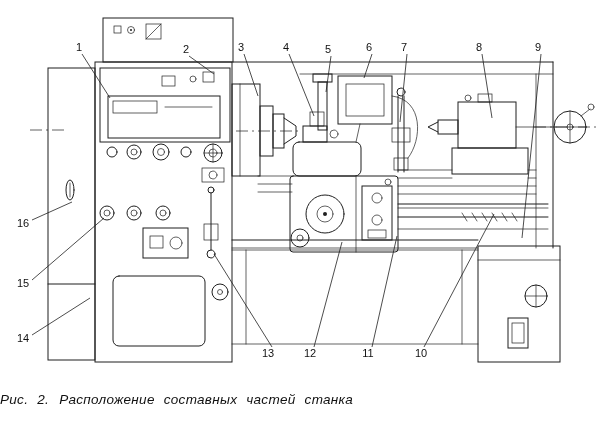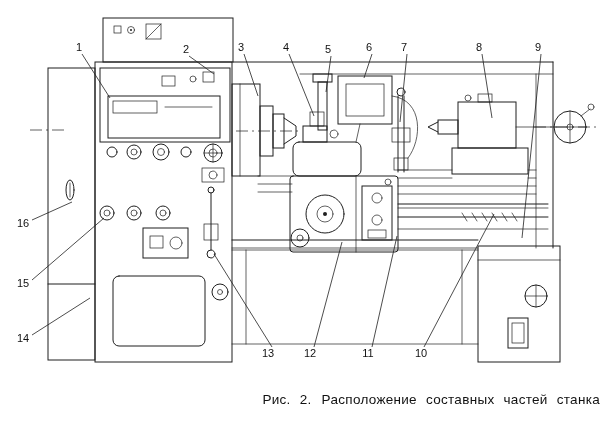--- a/index.html
+++ b/index.html
@@ -24,25 +24,26 @@
   text.callout {
     font-family: "Liberation Sans", sans-serif;
     font-size: 11px;
     fill: #111111;
     text-anchor: middle;
   }
   .caption {
     position: absolute;
     left: 0; right: 0;
     top: 392px;
-    text-align: right;
+    text-align: left;
     font-size: 13.5px;
     color: #111111;
     letter-spacing: 0.3px;
     word-spacing: 5px;
+    font-style: italic;
   }
   .caption .cap-label { margin-right: 10px; }
 </style>
 </head>
 <body>
 
 <div class="stage">
   <svg viewBox="0 0 600 434" width="600" height="434">
 
     <g class="cl">

